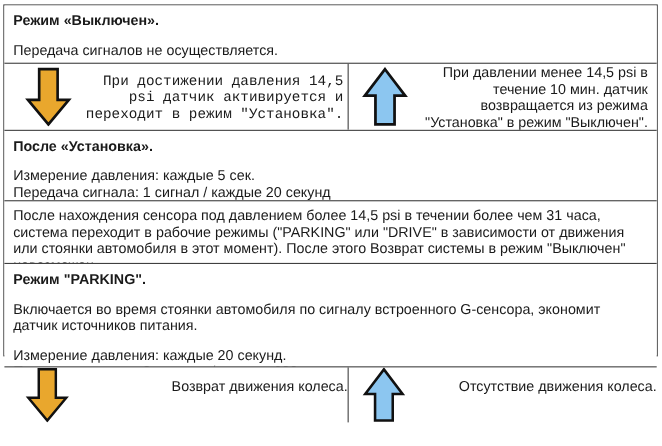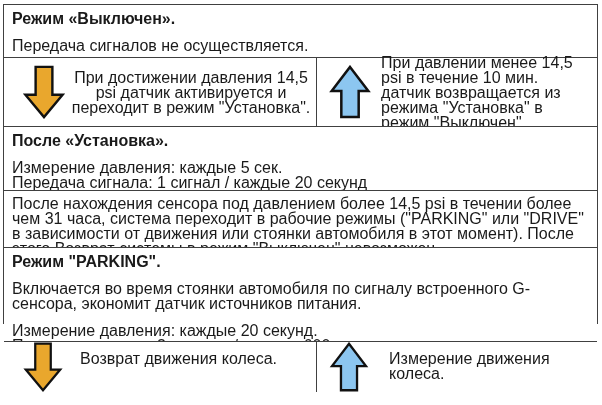--- a/index.html
+++ b/index.html
@@ -7,40 +7,40 @@
     width:602px;height:405px;background:#ffffff;
     font-family:"Liberation Sans", sans-serif;
     color:#1a1a1a;overflow:hidden;
   }
   .tbl{
     box-sizing:border-box;
     width:595px;height:320px;
     margin:4px 0 0 3px;
     border:1px solid #404040;
     display:flex;flex-direction:column;
-    font-size:16px;line-height:15px;
+    font-size:13px;line-height:15px;
   }
   .row{box-sizing:border-box;background:#fff;}
   .row + .row{border-top:1px solid #404040;}
   .r1{height:52px;padding:6px 8px;}
   .r2{height:69px;}
   .r3{height:64px;padding:6px 8px;}
   .r4{height:57px;padding:5px 8px;}
   .r5{height:94px;padding:6px 8px;}
   .r6{height:60px;}
   .mode-title{font-weight:bold;}
   .gap{margin-top:12px;}
   .split{display:flex;flex-direction:row;}
   .cell{box-sizing:border-box;display:flex;align-items:center;height:100%;}
   .cell.left{width:52.8%;border-right:1px solid #404040;padding-left:18px;}
   .cell.right{width:47.2%;padding-left:12px;}
   .arrow-wrap{flex:0 0 auto;display:flex;align-items:center;}
   .arrow-wrap svg{display:block;}
-  .cell-text{flex:1 1 auto;}
-  .r2 .left .cell-text{text-align:center;padding:0 4px;}
+  .cell-text{flex:1 1 auto;text-align:right;}
+  .r2 .left .cell-text{text-align:right;padding:0 4px;font-family:Liberation Mono, monospace;}
   .r2 .right .cell-text{padding-left:10px;padding-right:8px;}
   .r6 .cell-text{align-self:flex-start;padding-top:9px;padding-left:16px;}
   .r6 .right .cell-text{padding-left:20px;}
 </style>
 </head>
 <body>
 
 <div class="tbl">
 
   <section class="row r1">
@@ -92,17 +92,17 @@
         </svg>
       </span>
       <div class="cell-text">Возврат движения колеса.</div>
     </div>
     <div class="cell right">
       <span class="arrow-wrap">
         <svg width="40" height="50" viewBox="0 0 42 56">
           <polygon points="21,2 40,27 30,27 30,54 12,54 12,27 2,27" stroke="#111111" stroke-width="2.6" stroke-linejoin="miter" fill="#8CC6F0"></polygon>
         </svg>
       </span>
-      <div class="cell-text">Измерение движения колеса.</div>
+      <div class="cell-text">Отсутствие движения колеса.</div>
     </div>
   </section>
 
 </div>
 
 </body></html>

